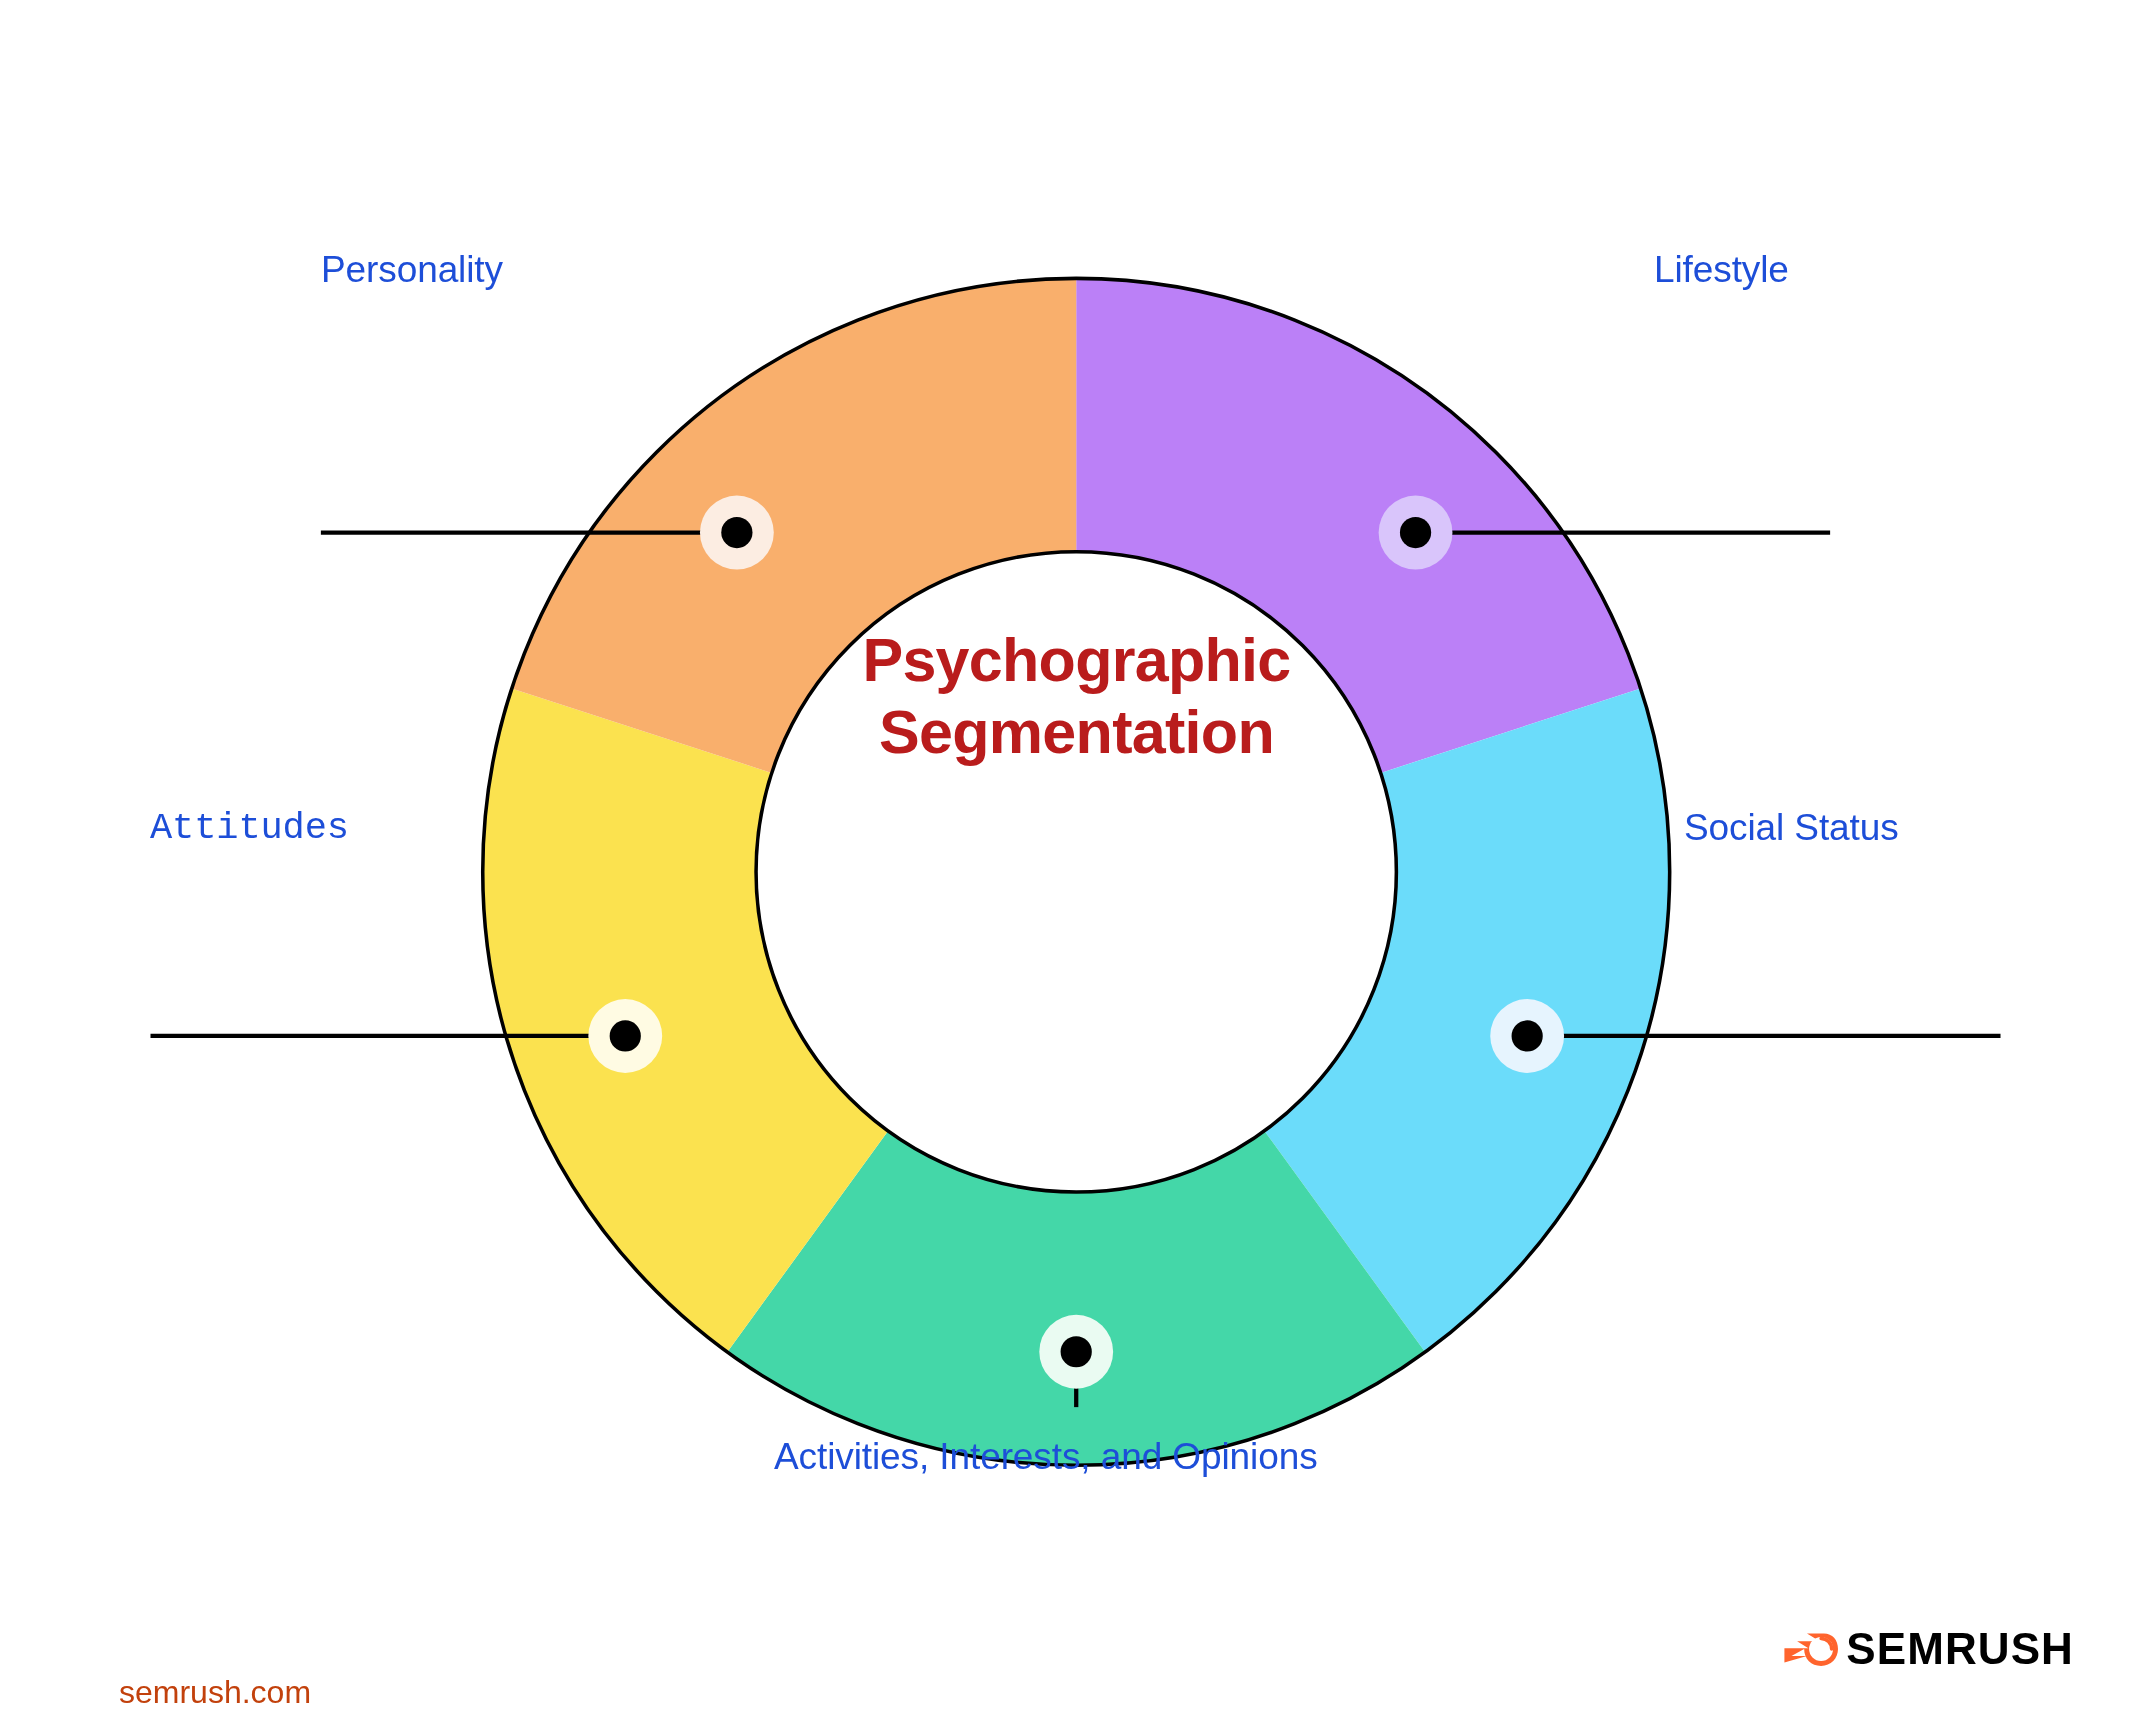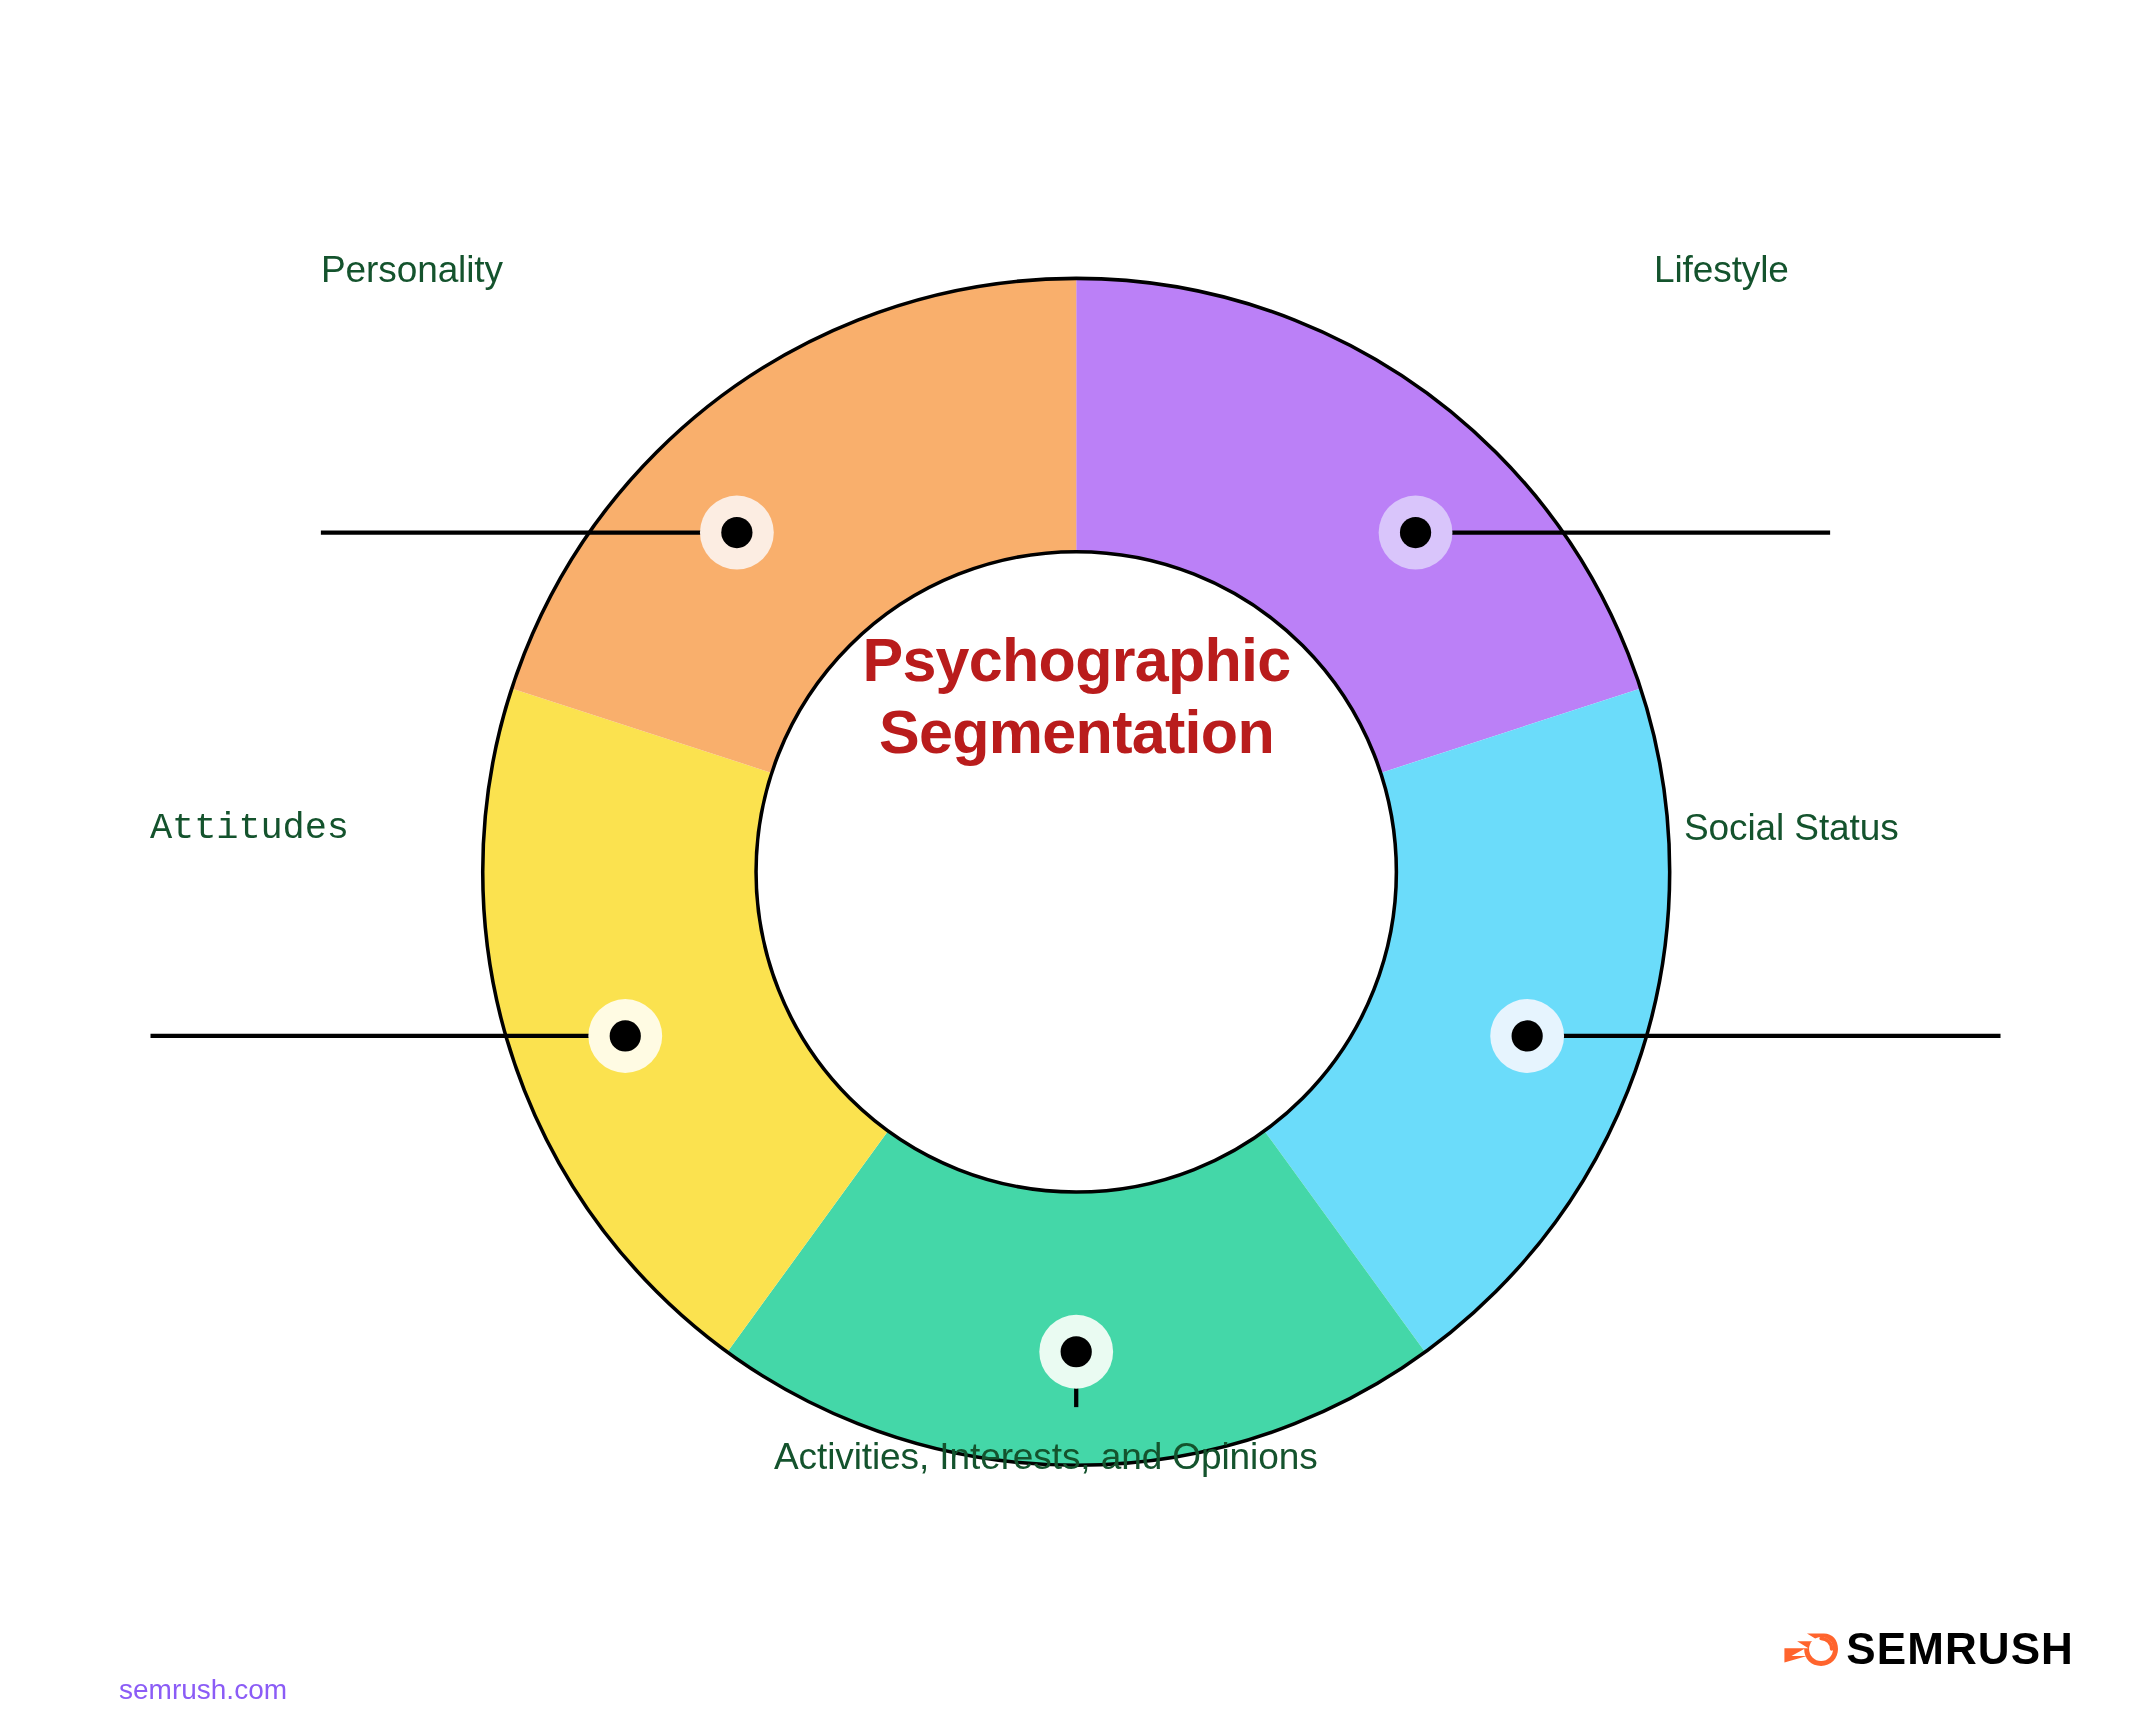--- a/index.html
+++ b/index.html
@@ -26,21 +26,21 @@
     position: absolute;
     left: 0;
     top: 0;
     width: 2151px;
     height: 1721px;
   }
   .seg-label {
     position: absolute;
     font-size: 37px;
     line-height: 1.1;
-    color: #14532d;
+    color: #1d4ed8;
     white-space: nowrap;
     letter-spacing: -0.1px;
   }
   .label-personality { left: 321px; top: 250px; }
   .label-lifestyle   { left: 1654px; top: 250px; }
   .label-attitudes   { left: 150px; top: 808px; font-family: Liberation Mono, monospace; }
   .label-social      { left: 1684px; top: 808px; }
   .label-aio         { left: 774px; top: 1437px; }
 
   .center-title {
@@ -53,22 +53,22 @@
     font-weight: bold;
     line-height: 1.18;
     letter-spacing: -0.7px;
     color: #b91c1c;
   }
 
   .footer-url {
     position: absolute;
     left: 119px;
     top: 1674px;
-    font-size: 28px;
-    color: #8b5cf6;
+    font-size: 32px;
+    color: #c2410c;
   }
   .brand {
     position: absolute;
     right: 77px;
     top: 1627px;
     display: flex;
     align-items: flex-start;
     gap: 8px;
   }
   .brand-mark { width: 55px; height: 44px; display: block; }

